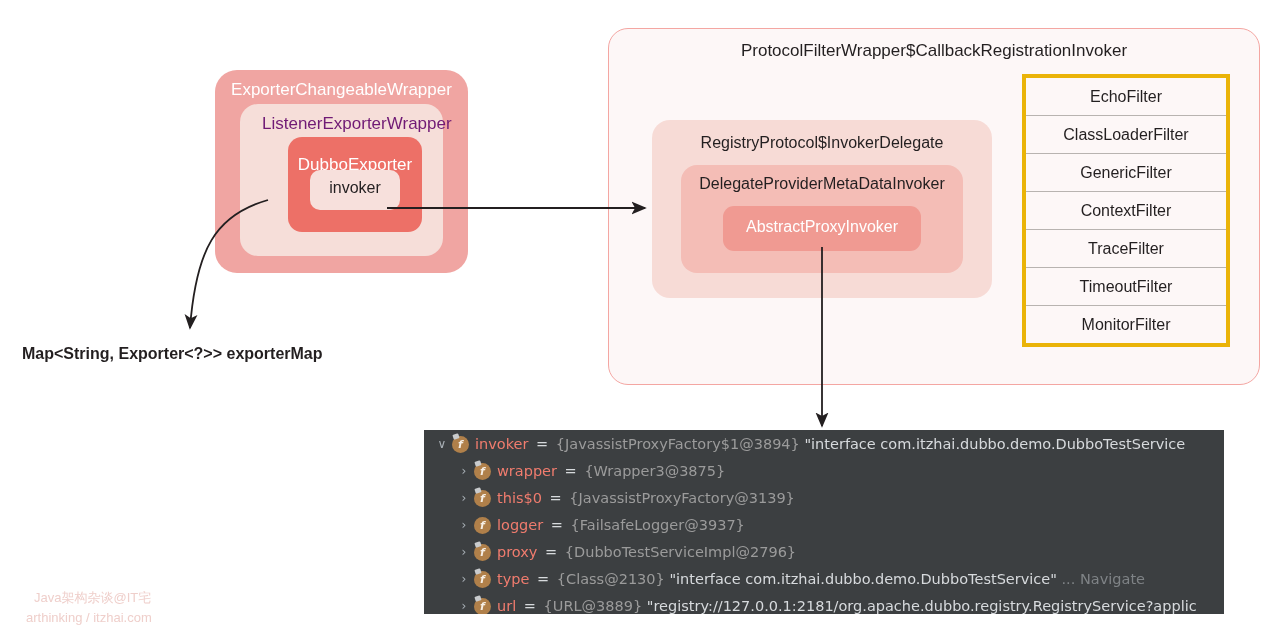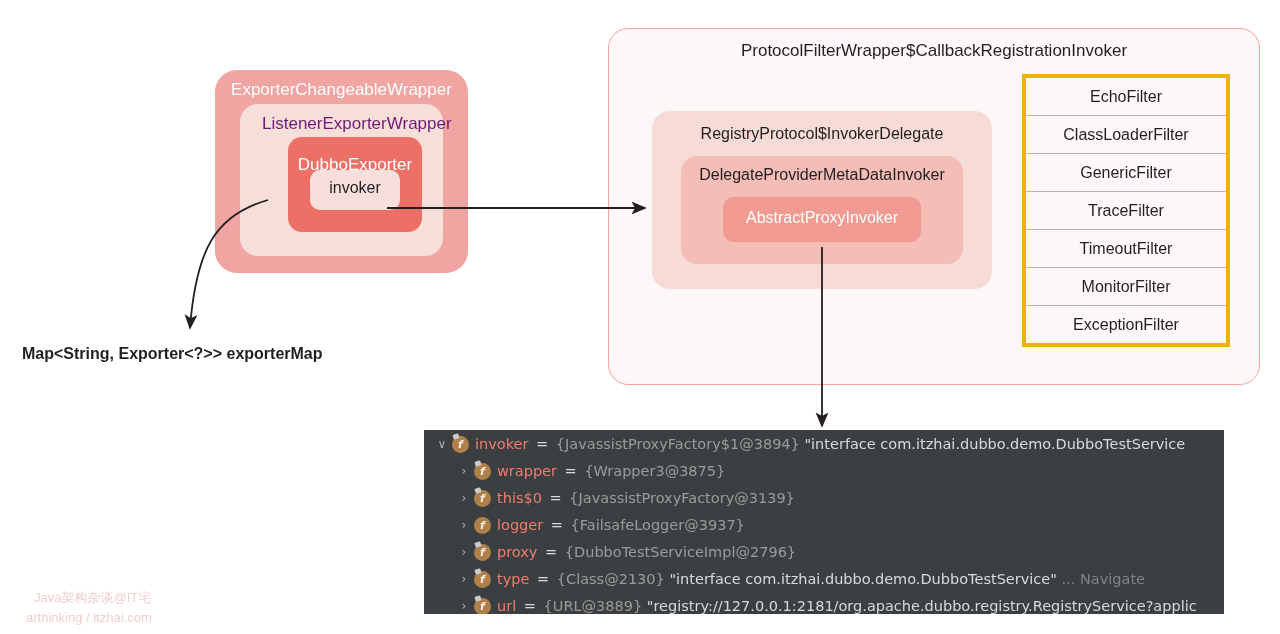--- a/index.html
+++ b/index.html
@@ -71,21 +71,21 @@
     z-index: 2;
   }
   #pfw-title {
     position: absolute; left: 0; right: 0; top: 12px;
     text-align: center; font-size: 17px; color: #231f20;
     white-space: nowrap;
   }
 
   
   #registry-protocol-delegate {
-    position: absolute; left: 43px; top: 82px;
+    position: absolute; left: 43px; top: 91px;
     width: 340px; height: 178px;
     background: #f7dbd6;
     border-radius: 18px;
   }
   #rpd-label {
     position: absolute; left: 0; right: 0; top: 14px;
     text-align: center; font-size: 16px; color: #231f20;
     white-space: nowrap;
   }
   #delegate-provider-invoker {
@@ -228,24 +228,24 @@
         <div id="abstract-proxy-invoker">
           <div id="api-label">AbstractProxyInvoker</div>
         </div>
       </div>
     </div>
 
     <div id="filter-list">
         <div class="filter-item">EchoFilter</div>
         <div class="filter-item">ClassLoaderFilter</div>
         <div class="filter-item">GenericFilter</div>
+        <div class="filter-item">ContextFilter</div>
         <div class="filter-item">TraceFilter</div>
         <div class="filter-item">TimeoutFilter</div>
         <div class="filter-item">MonitorFilter</div>
-        <div class="filter-item">ExceptionFilter</div>
       </div>
   </div>
 
   <div id="debugger-panel">
       <div class="dbg-row indent-0"><span class="dbg-chevron">∨</span><span class="dbg-icon pinned">f</span><span class="dbg-name">invoker</span> <span class="dbg-eq">=</span> <span class="dbg-ref">{JavassistProxyFactory$1@3894}</span> <span class="dbg-str">"interface com.itzhai.dubbo.demo.DubboTestService</span> </div>
       <div class="dbg-row indent-1"><span class="dbg-chevron">›</span><span class="dbg-icon pinned">f</span><span class="dbg-name">wrapper</span> <span class="dbg-eq">=</span> <span class="dbg-ref">{Wrapper3@3875}</span> </div>
       <div class="dbg-row indent-1"><span class="dbg-chevron">›</span><span class="dbg-icon pinned">f</span><span class="dbg-name">this$0</span> <span class="dbg-eq">=</span> <span class="dbg-ref">{JavassistProxyFactory@3139}</span> </div>
       <div class="dbg-row indent-1"><span class="dbg-chevron">›</span><span class="dbg-icon">f</span><span class="dbg-name">logger</span> <span class="dbg-eq">=</span> <span class="dbg-ref">{FailsafeLogger@3937}</span> </div>
       <div class="dbg-row indent-1"><span class="dbg-chevron">›</span><span class="dbg-icon pinned">f</span><span class="dbg-name">proxy</span> <span class="dbg-eq">=</span> <span class="dbg-ref">{DubboTestServiceImpl@2796}</span> </div>
       <div class="dbg-row indent-1"><span class="dbg-chevron">›</span><span class="dbg-icon pinned">f</span><span class="dbg-name">type</span> <span class="dbg-eq">=</span> <span class="dbg-ref">{Class@2130}</span> <span class="dbg-str">"interface com.itzhai.dubbo.demo.DubboTestService"</span> <span class="dbg-nav">... Navigate</span> </div>

